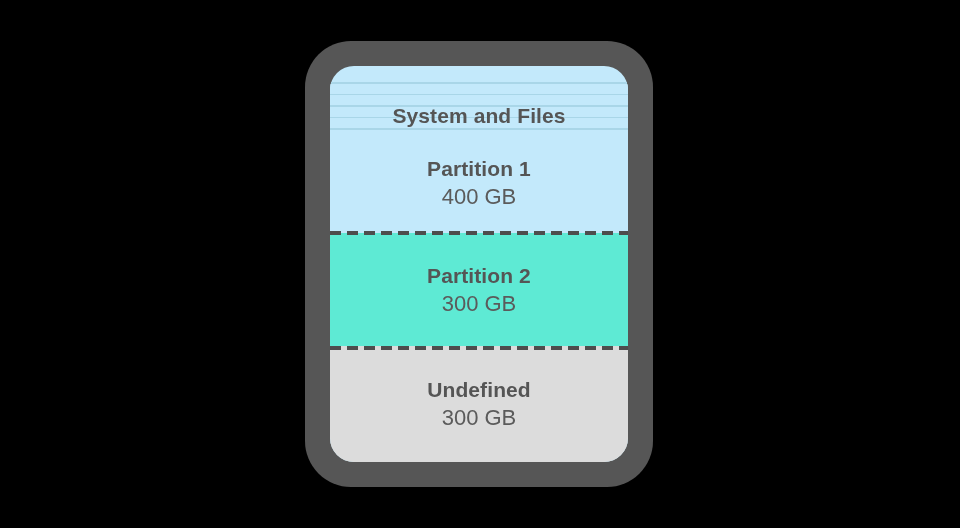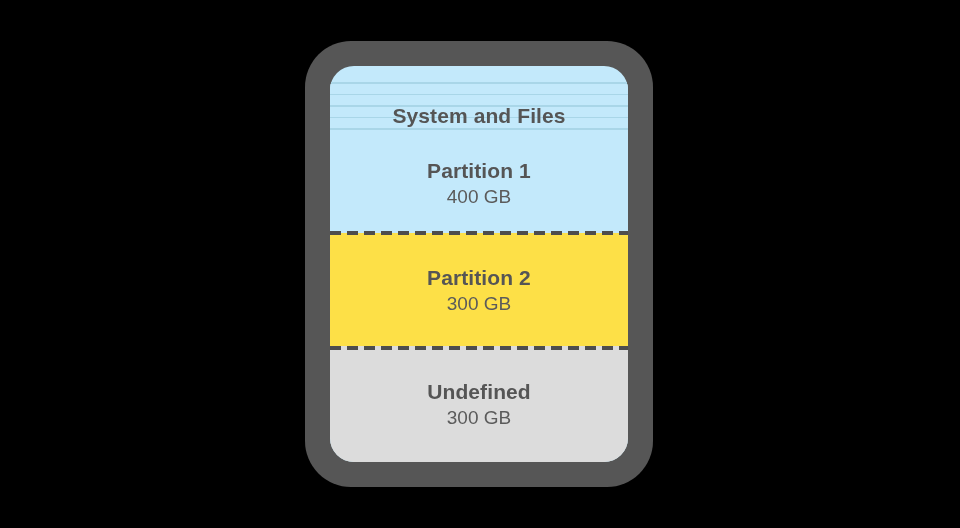--- a/index.html
+++ b/index.html
@@ -72,21 +72,21 @@
 
   #band-p1 {
     top: 68px;
     height: 99px;
     background: #c3e9fb;
   }
 
   #band-p2 {
     top: 167px;
     height: 115px;
-    background: #fde047;
+    background: #5eead4;
   }
 
   #band-undef {
     top: 280px;
     bottom: 0;
     background: #dcdcdc;
   }
 
   
   .divider {
@@ -107,21 +107,21 @@
 
   
   .band-title {
     font-size: 21px;
     font-weight: bold;
     color: #555555;
     letter-spacing: 0.1px;
     line-height: 1.1;
   }
   .band-size {
-    font-size: 19px;
+    font-size: 22px;
     font-weight: normal;
     color: #5b5b5b;
     line-height: 1.1;
     margin-top: 5px;
   }
   #band-system .band-title {
     margin-top: 2px;
   }
 </style>
 </head>

